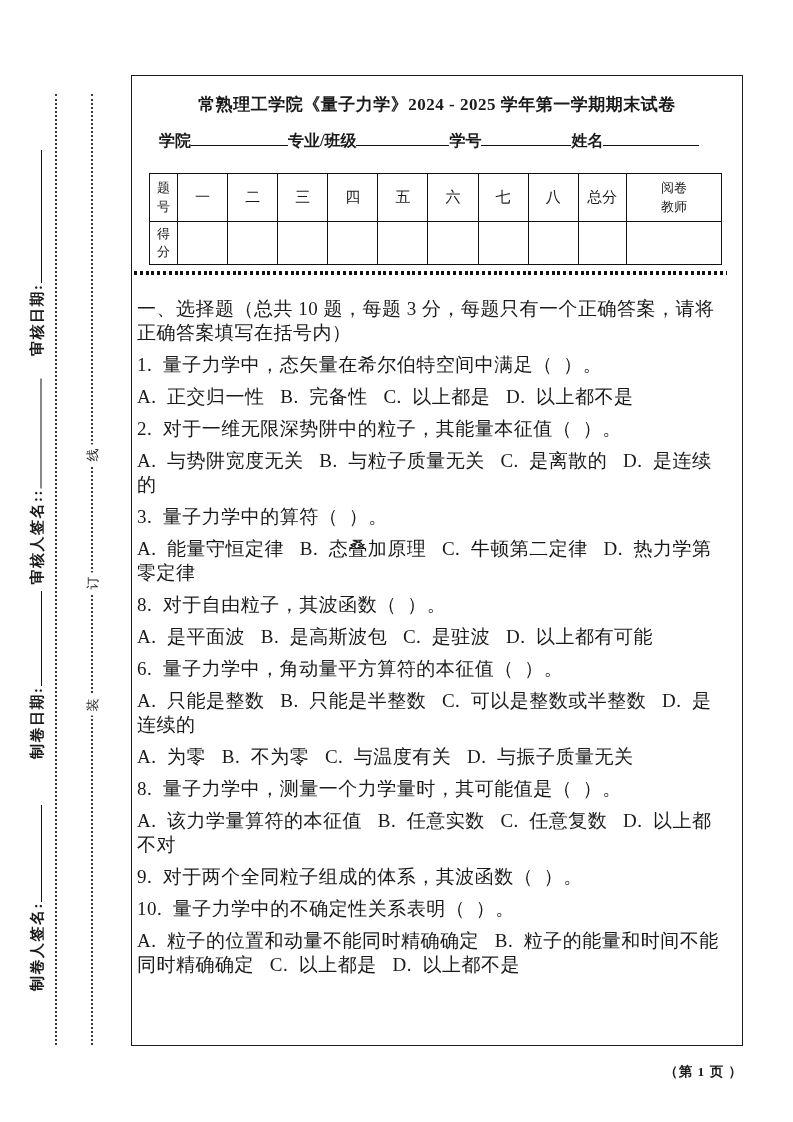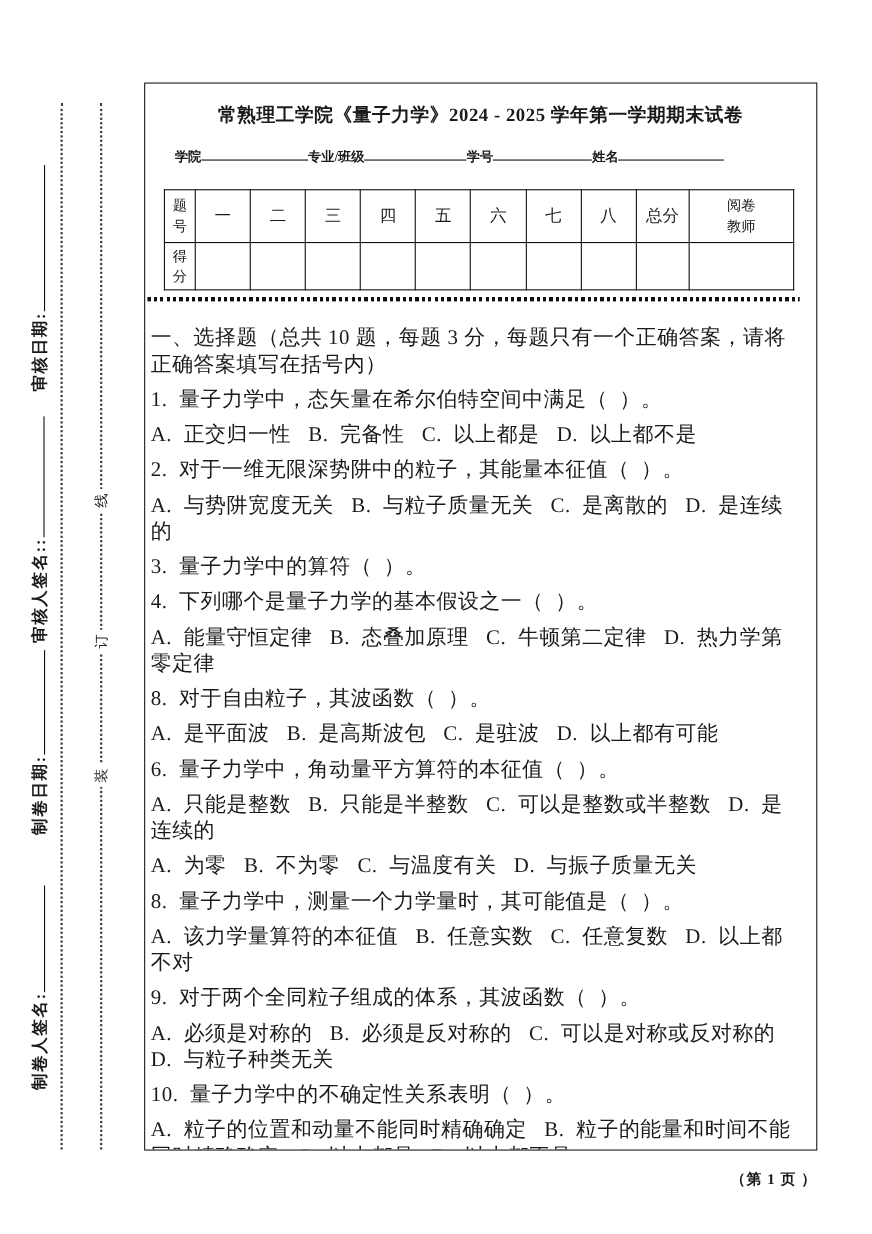--- a/index.html
+++ b/index.html
@@ -36,21 +36,21 @@
   .box{
     position:absolute;left:131px;top:75px;width:612px;height:971px;
     border:1.7px solid #1c1c1c;box-sizing:border-box;overflow:hidden;
   }
   .title{
     margin:17px 4px 0 4px;text-align:center;
     font-size:17px;font-weight:bold;letter-spacing:0.5px;
   }
   .fields{
     margin:15px 0 0 27px;display:flex;align-items:baseline;
-    font-size:12px;font-weight:bold;white-space:nowrap;
+    font-size:16px;font-weight:bold;white-space:nowrap;
   }
   .fields .fline{
     display:inline-block;height:14px;margin-bottom:-2px;
     border-bottom:1.4px solid #111;
   }
   table.score{
     margin:21px 0 0 17px;border-collapse:collapse;table-layout:fixed;
     width:573px;
   }
   table.score td{
@@ -182,36 +182,34 @@
       <p>一、选择题（总共 10 题，每题 3 分，每题只有一个正确答案，请将正确答案填写在括号内）</p>
 
       <p>1.  量子力学中，态矢量在希尔伯特空间中满足（  ）。</p>
       <p>A.  正交归一性   B.  完备性   C.  以上都是   D.  以上都不是</p>
 
       <p>2.  对于一维无限深势阱中的粒子，其能量本征值（  ）。</p>
       <p>A.  与势阱宽度无关   B.  与粒子质量无关   C.  是离散的   D.  是连续的</p>
 
       <p>3.  量子力学中的算符（  ）。</p>
 
-      <p>4.  下列哪个是量子力学的基本假设之一（  ）。</p>
       <p>A.  能量守恒定律   B.  态叠加原理   C.  牛顿第二定律   D.  热力学第零定律</p>
 
       <p>8.  对于自由粒子，其波函数（  ）。</p>
       <p>A.  是平面波   B.  是高斯波包   C.  是驻波   D.  以上都有可能</p>
 
       <p>6.  量子力学中，角动量平方算符的本征值（  ）。</p>
       <p>A.  只能是整数   B.  只能是半整数   C.  可以是整数或半整数   D.  是连续的</p>
 
       <p>A.  为零   B.  不为零   C.  与温度有关   D.  与振子质量无关</p>
 
       <p>8.  量子力学中，测量一个力学量时，其可能值是（  ）。</p>
       <p>A.  该力学量算符的本征值   B.  任意实数   C.  任意复数   D.  以上都不对</p>
 
       <p>9.  对于两个全同粒子组成的体系，其波函数（  ）。</p>
-      <p>A.  必须是对称的   B.  必须是反对称的   C.  可以是对称或反对称的   D.  与粒子种类无关</p>
 
       <p>10.  量子力学中的不确定性关系表明（  ）。</p>
       <p>A.  粒子的位置和动量不能同时精确确定   B.  粒子的能量和时间不能同时精确确定   C.  以上都是   D.  以上都不是</p>
     </div>
   </div>
 
   <div class="footer">（第 1 页 ）</div>
 </div>
 
 </body></html>

